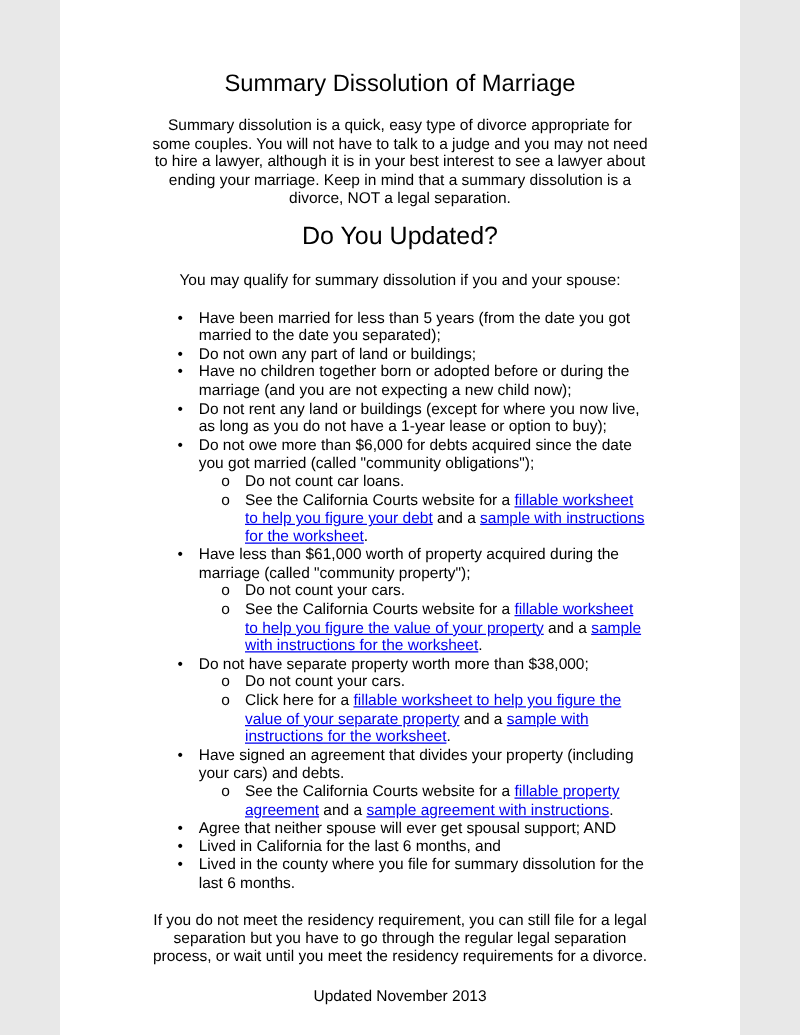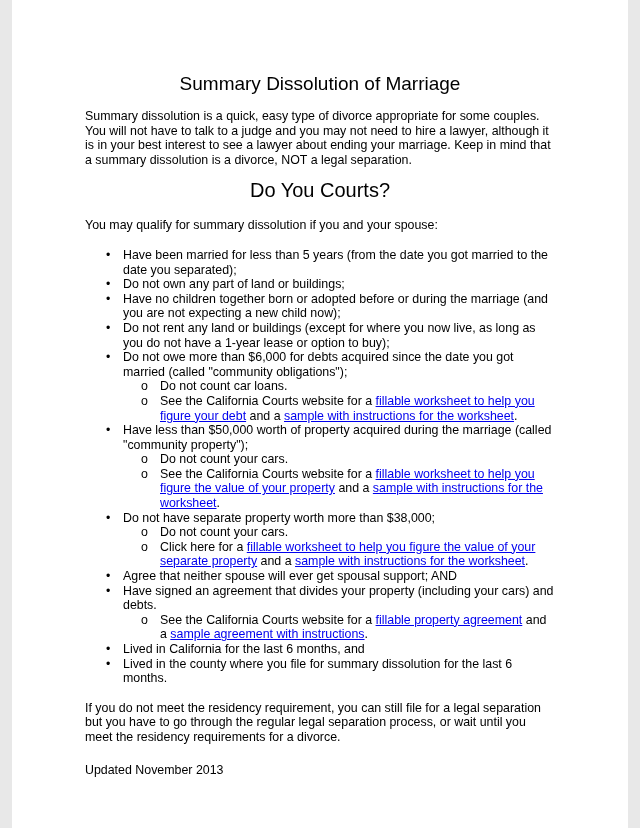--- a/index.html
+++ b/index.html
@@ -1,25 +1,25 @@
 <!DOCTYPE html>
 <html style="--bg: #ffffff; --text: #000000; --link: #0000ee;"><head>
 <meta charset="utf-8">
 <style>
   :root { --bg:#ffffff; --text:#000000; --link:#0000ee; }
   html,body { margin:0; padding:0; background:#e8e8e8; }
   .page {
-    width:616px; height:828px; box-sizing:border-box;
+    width:544px; height:828px; box-sizing:border-box;
     margin:0 auto; background:var(--bg); color:var(--text);
     font-family:"Liberation Sans", sans-serif;
     font-size:12.4px; line-height:14.6px;
-    padding:72px 73px 0 73px;
+    padding:56px 73px 0 73px;
     overflow:hidden;
   }
-  p { margin:0; }
+  p { margin:0;text-align:center; }
   .doc-title {
     font-size:19px; line-height:24px; font-weight:400;
     text-align:center; margin:0 0 13px 0;
   }
   .section-heading {
     font-size:20px; line-height:25px; font-weight:400;
     text-align:center; margin:11px 0 15px 0;
   }
   .lead { margin:0 0 15px 0; }
   ul { list-style:none; margin:0; padding:0; }
@@ -34,57 +34,57 @@
 </style>
 </head>
 <body>
 
 <div class="page">
 
   <h1 class="doc-title">Summary Dissolution of Marriage</h1>
 
   <p class="intro">Summary dissolution is a quick, easy type of divorce appropriate for some couples. You will not have to talk to a judge and you may not need to hire a lawyer, although it is in your best interest to see a lawyer about ending your marriage. Keep in mind that a summary dissolution is a divorce, NOT a legal separation.</p>
 
-  <h2 class="section-heading">Do You Courts?</h2>
+  <h2 class="section-heading">Do You Updated?</h2>
 
   <p class="lead">You may qualify for summary dissolution if you and your spouse:</p>
 
   <ul class="l1">
     <li><span>Have been married for less than 5 years (from the date you got married to the date you separated);</span></li>
     <li><span>Do not own any part of land or buildings;</span></li>
     <li><span>Have no children together born or adopted before or during the marriage (and you are not expecting a new child now);</span></li>
     <li><span>Do not rent any land or buildings (except for where you now live, as long as you do not have a 1-year lease or option to buy);</span></li>
     <li>
       <span>Do not owe more than $6,000 for debts acquired since the date you got married (called "community obligations");</span>
       <ul class="l2">
         <li><span>Do not count car loans.</span></li>
         <li><span>See the California Courts website for a </span><a class="lnk" href="#">fillable worksheet to help you figure your debt</a><span> and a </span><a class="lnk" href="#">sample with instructions for the worksheet</a><span>.</span></li>
       </ul>
     </li>
     <li>
-      <span>Have less than $50,000 worth of property acquired during the marriage (called "community property");</span>
+      <span>Have less than $61,000 worth of property acquired during the marriage (called "community property");</span>
       <ul class="l2">
         <li><span>Do not count your cars.</span></li>
         <li><span>See the California Courts website for a </span><a class="lnk" href="#">fillable worksheet to help you figure the value of your property</a><span> and a </span><a class="lnk" href="#">sample with instructions for the worksheet</a><span>.</span></li>
       </ul>
     </li>
     <li>
       <span>Do not have separate property worth more than $38,000;</span>
       <ul class="l2">
         <li><span>Do not count your cars.</span></li>
         <li><span>Click here for a </span><a class="lnk" href="#">fillable worksheet to help you figure the value of your separate property</a><span> and a </span><a class="lnk" href="#">sample with instructions for the worksheet</a><span>.</span></li>
       </ul>
     </li>
-    <li><span>Agree that neither spouse will ever get spousal support; AND</span></li>
     <li>
       <span>Have signed an agreement that divides your property (including your cars) and debts.</span>
       <ul class="l2">
         <li><span>See the California Courts website for a </span><a class="lnk" href="#">fillable property agreement</a><span> and a </span><a class="lnk" href="#">sample agreement with instructions</a><span>.</span></li>
       </ul>
     </li>
+    <li><span>Agree that neither spouse will ever get spousal support; AND</span></li>
   </ul>
 
 
   <ul class="l1">
     <li><span>Lived in California for the last 6 months, and</span></li>
     <li><span>Lived in the county where you file for summary dissolution for the last 6 months.</span></li>
   </ul>
 
   <p class="residency">If you do not meet the residency requirement, you can still file for a legal separation but you have to go through the regular legal separation process, or wait until you meet the residency requirements for a divorce.</p>
 

